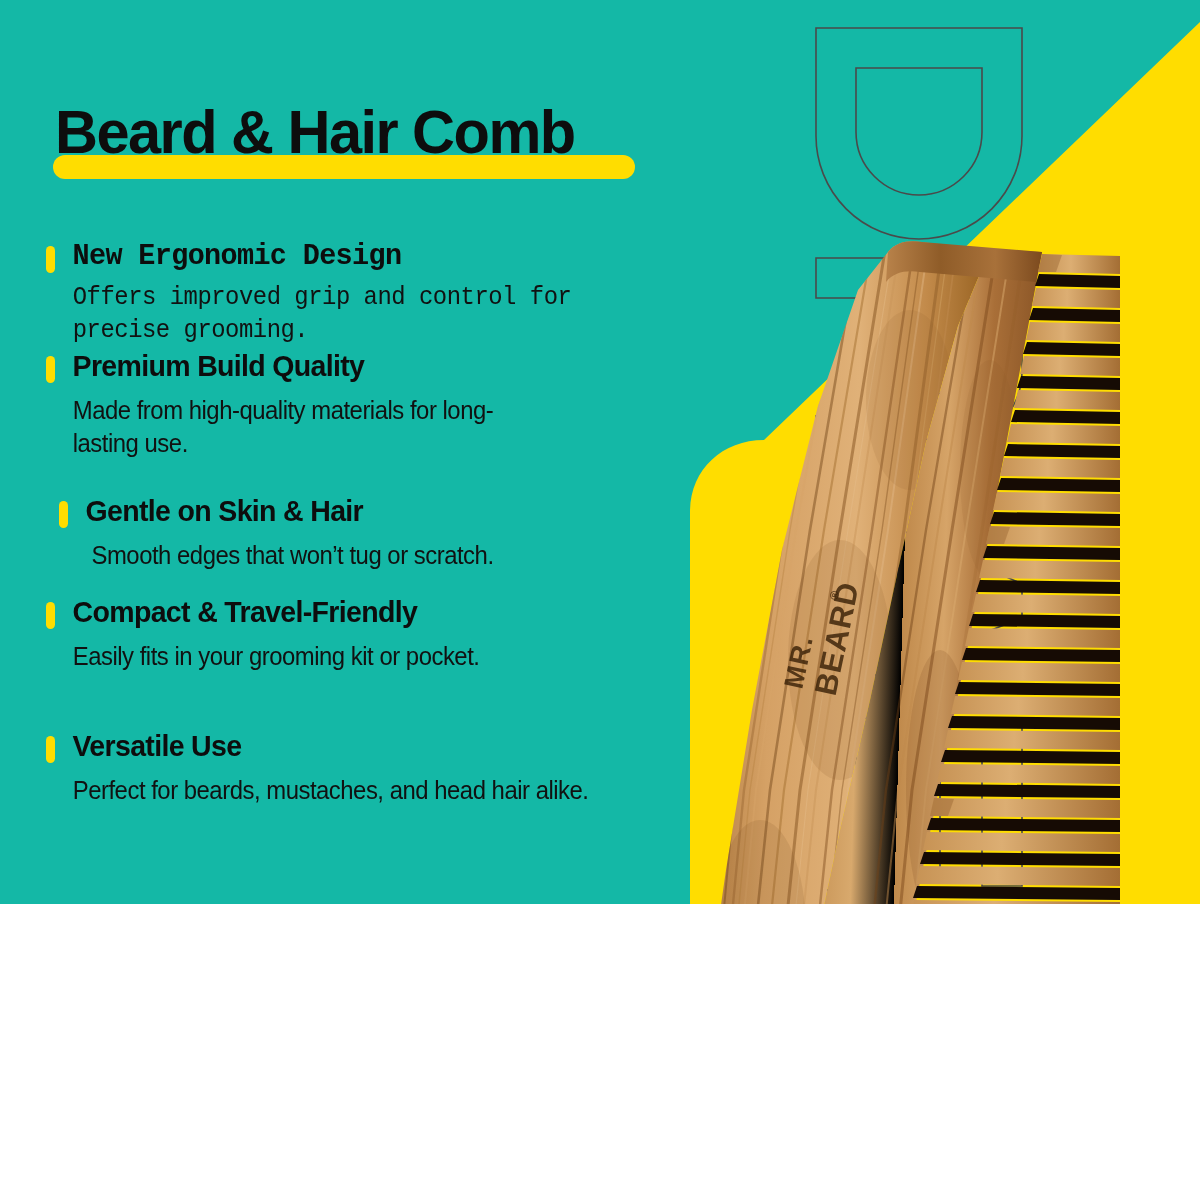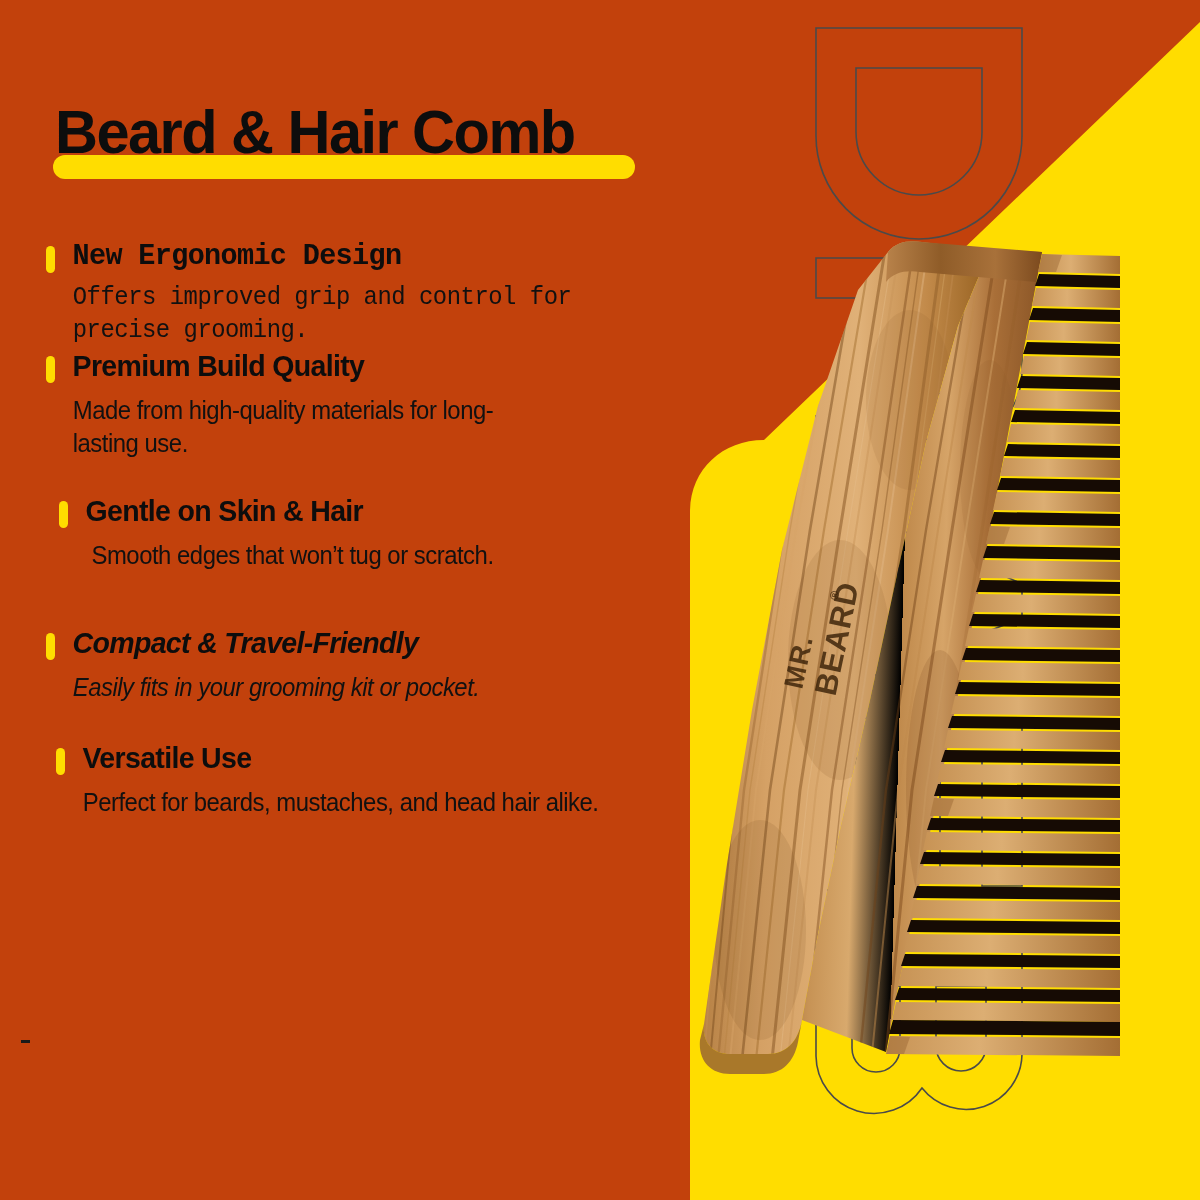--- a/index.html
+++ b/index.html
@@ -4,22 +4,22 @@
 <style>
   html,body{margin:0;padding:0;}
   body{
     width:1200px;height:1200px;
     background:#ffffff;
     font-family:"Liberation Sans", sans-serif;
     overflow:hidden;
     position:relative;
   }
   #stage{
-    position:absolute;inset:0;width:1200px;height:1200px;overflow:hidden;
-    background:#c2410c;
+    position:absolute;inset:0;width:1200px;height:904px;overflow:hidden;
+    background:#14b8a6;
   }
 
   
   #bg-art{position:absolute;left:0;top:0;width:1200px;height:1200px;}
 
   
   .headline{
     position:absolute;left:55px;top:57px;
     font-size:62px;line-height:1.05;
     font-weight:700;color:#0d0d0d;
@@ -58,22 +58,22 @@
     font-weight:400;color:#111111;
     letter-spacing:-0.5px;
     transform:scaleX(0.955);
     transform-origin:left top;
   }
   .f-desc.indent{padding-left:34px;}
 
   .f0{position:absolute;top:0px;left:0;font-family:Liberation Mono, monospace;}
   .f1{position:absolute;top:110px;left:0;}
   .f2{position:absolute;top:255px;left:13px;}
-  .f3{position:absolute;top:387px;left:0;font-style:italic;}
-  .f4{position:absolute;top:490px;left:10px;margin-top:12px;}
+  .f3{position:absolute;top:356px;left:0;}
+  .f4{position:absolute;top:490px;left:0;}
 
   .f0 .f-desc{margin-top:10px;}
   .f1 .f-desc{margin-top:12px;}
   .f2 .f-desc{margin-top:12px;}
   .f3 .f-desc{margin-top:12px;}
   .f4 .f-desc{margin-top:12px;}
 
   
   #product{position:absolute;left:690px;top:230px;width:430px;height:860px;}
 

